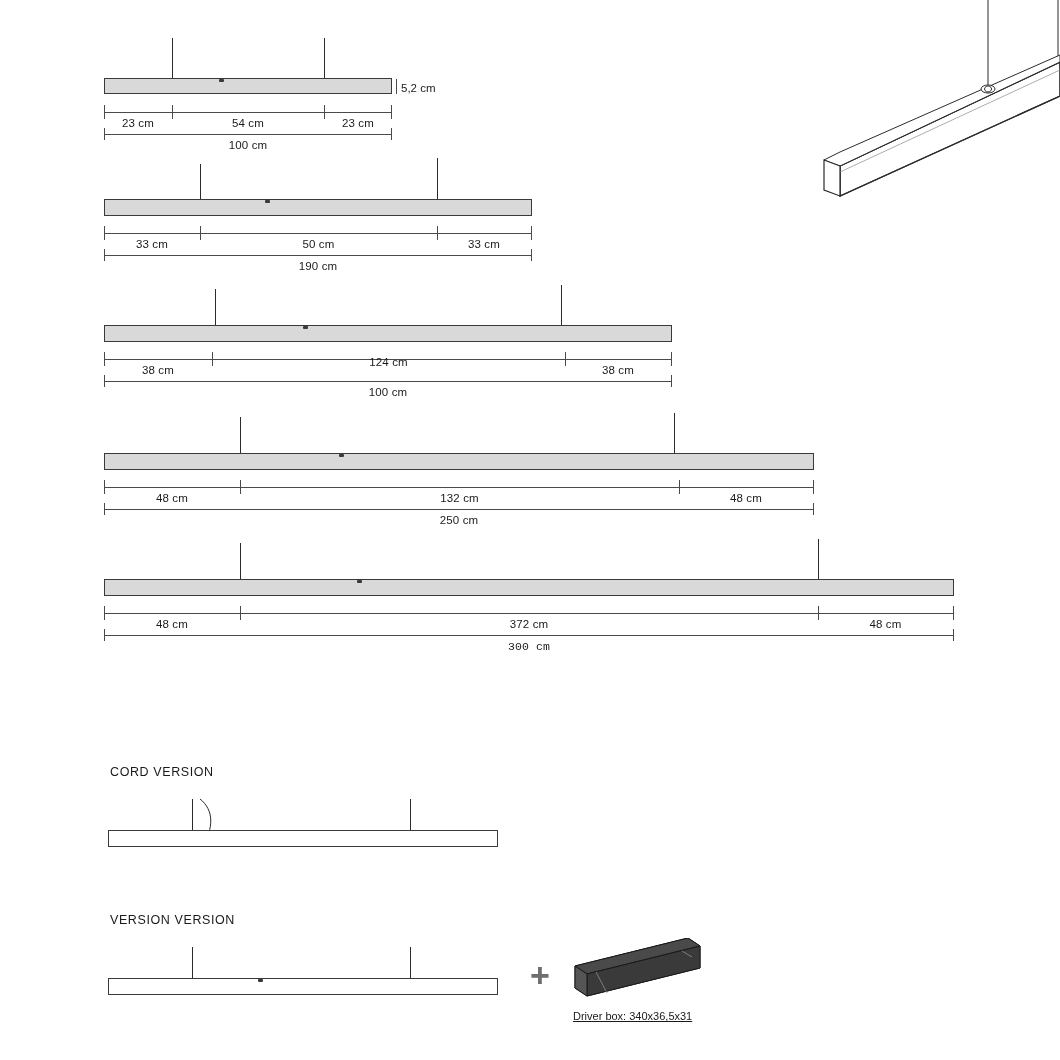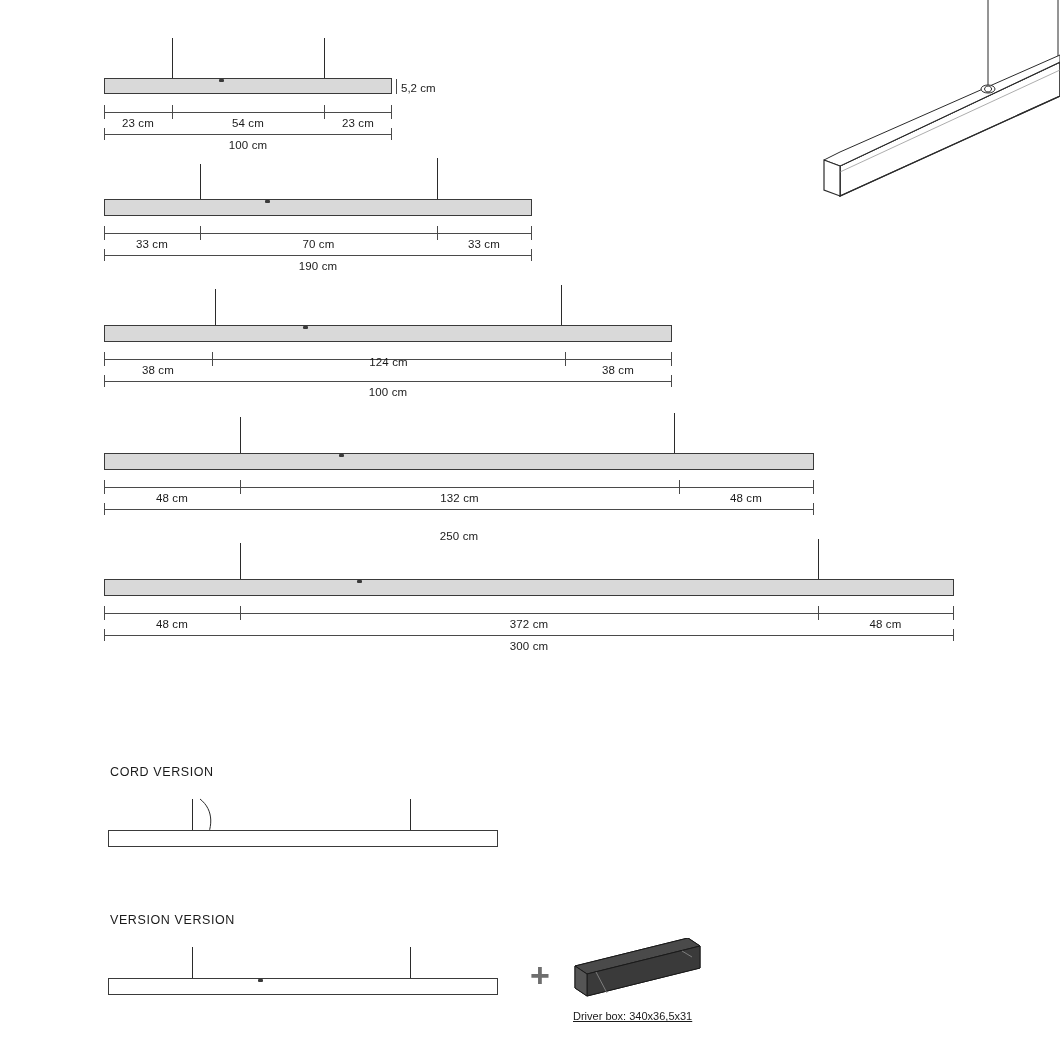--- a/index.html
+++ b/index.html
@@ -132,21 +132,21 @@
     <div class="cord" style="left:437px; top:158px; height:41px;"></div>
     <div class="fixture" style="left:104px; top:199px; width:428px; height:17px;"></div>
     <div class="dot" style="left:265px; top:200px;"></div>
 
     <div class="dimline" style="left:104px; top:233px; width:428px;"></div>
     <div class="tick" style="left:104px; top:226px; height:14px;"></div>
     <div class="tick" style="left:200px; top:226px; height:14px;"></div>
     <div class="tick" style="left:437px; top:226px; height:14px;"></div>
     <div class="tick" style="left:531px; top:226px; height:14px;"></div>
     <div class="dimlabel" style="left:104px; top:238px; width:96px;">33 cm</div>
-    <div class="dimlabel" style="left:200px; top:238px; width:237px;">70 cm</div>
+    <div class="dimlabel" style="left:200px; top:238px; width:237px;">50 cm</div>
     <div class="dimlabel" style="left:437px; top:238px; width:94px;">33 cm</div>
 
     <div class="dimline" style="left:104px; top:255px; width:428px;"></div>
     <div class="tick" style="left:104px; top:249px; height:12px;"></div>
     <div class="tick" style="left:531px; top:249px; height:12px;"></div>
     <div class="dimlabel" style="left:104px; top:260px; width:428px;">190 cm</div>
   </div>
 
   <div>
     <div class="cord" style="left:215px; top:289px; height:36px;"></div>
@@ -180,42 +180,42 @@
     <div class="tick" style="left:240px; top:480px; height:14px;"></div>
     <div class="tick" style="left:679px; top:480px; height:14px;"></div>
     <div class="tick" style="left:813px; top:480px; height:14px;"></div>
     <div class="dimlabel" style="left:104px; top:492px; width:136px;">48 cm</div>
     <div class="dimlabel" style="left:240px; top:492px; width:439px;">132 cm</div>
     <div class="dimlabel" style="left:679px; top:492px; width:134px;">48 cm</div>
 
     <div class="dimline" style="left:104px; top:509px; width:710px;"></div>
     <div class="tick" style="left:104px; top:503px; height:12px;"></div>
     <div class="tick" style="left:813px; top:503px; height:12px;"></div>
-    <div class="dimlabel" style="left:104px; top:514px; width:710px;margin-top:16px;">250 cm</div>
+    <div class="dimlabel" style="left:104px; top:514px; width:710px;">250 cm</div>
   </div>
 
   <div>
     <div class="cord" style="left:240px; top:543px; height:36px;"></div>
     <div class="cord" style="left:818px; top:539px; height:40px;"></div>
     <div class="fixture" style="left:104px; top:579px; width:850px; height:17px;"></div>
     <div class="dot" style="left:357px; top:580px;"></div>
 
     <div class="dimline" style="left:104px; top:613px; width:850px;"></div>
     <div class="tick" style="left:104px; top:606px; height:14px;"></div>
     <div class="tick" style="left:240px; top:606px; height:14px;"></div>
     <div class="tick" style="left:818px; top:606px; height:14px;"></div>
     <div class="tick" style="left:953px; top:606px; height:14px;"></div>
     <div class="dimlabel" style="left:104px; top:618px; width:136px;">48 cm</div>
     <div class="dimlabel" style="left:240px; top:618px; width:578px;">372 cm</div>
     <div class="dimlabel" style="left:818px; top:618px; width:135px;">48 cm</div>
 
     <div class="dimline" style="left:104px; top:635px; width:850px;"></div>
     <div class="tick" style="left:104px; top:629px; height:12px;"></div>
     <div class="tick" style="left:953px; top:629px; height:12px;"></div>
-    <div class="dimlabel" style="left:104px; top:640px; width:850px;">300 cm</div>
+    <div class="dimlabel" style="left:104px; top:640px; width:850px;font-family:Liberation Mono, monospace;">300 cm</div>
   </div>
 
   <div class="perspective" style="left:810px; top:0px;">
     <svg width="250" height="230" viewBox="0 0 250 230">
 
       <line x1="178" y1="0" x2="178" y2="88" stroke="#2b2b2b" stroke-width="1"></line>
       <line x1="248" y1="0" x2="248" y2="62" stroke="#2b2b2b" stroke-width="1"></line>
 
       <polygon points="250,62 250,96 30,196 30,166" fill="#ffffff" stroke="#2b2b2b" stroke-width="1.2"></polygon>
       <polygon points="250,62 250,96 30,196 30,166" fill="none" stroke="#2b2b2b" stroke-width="1.2"></polygon>

